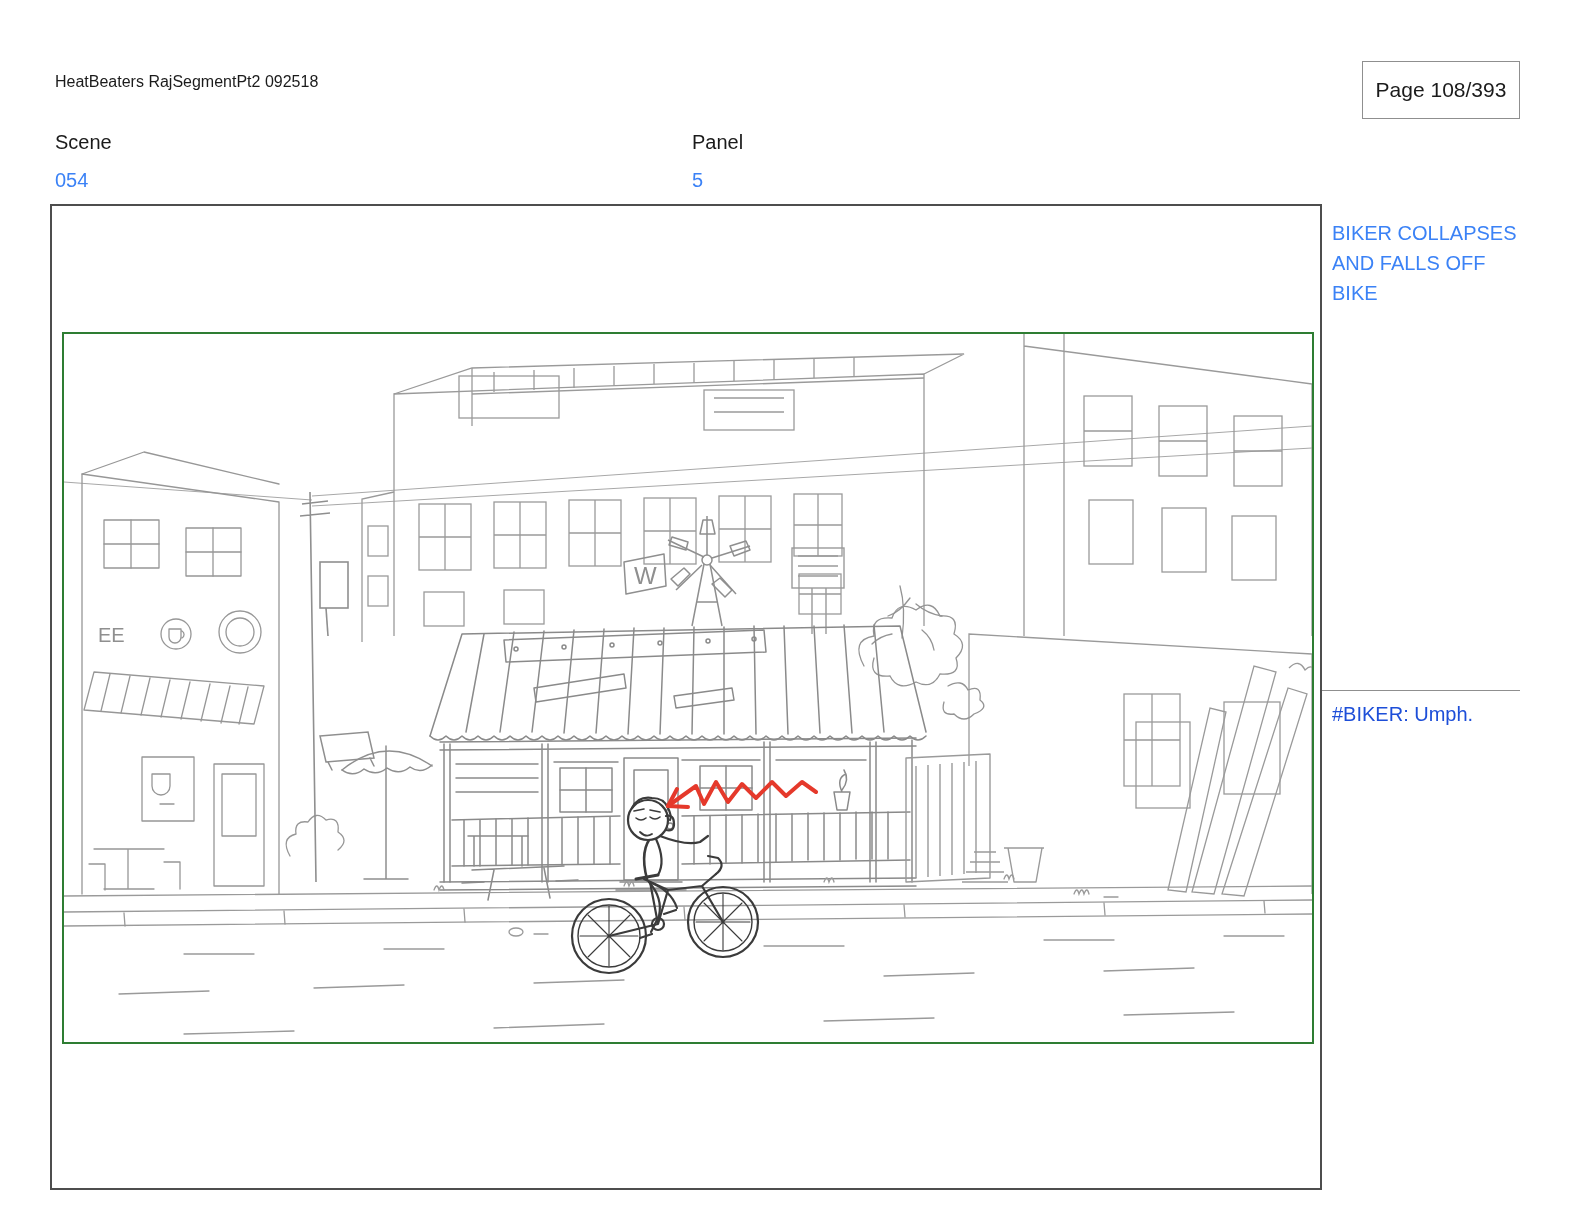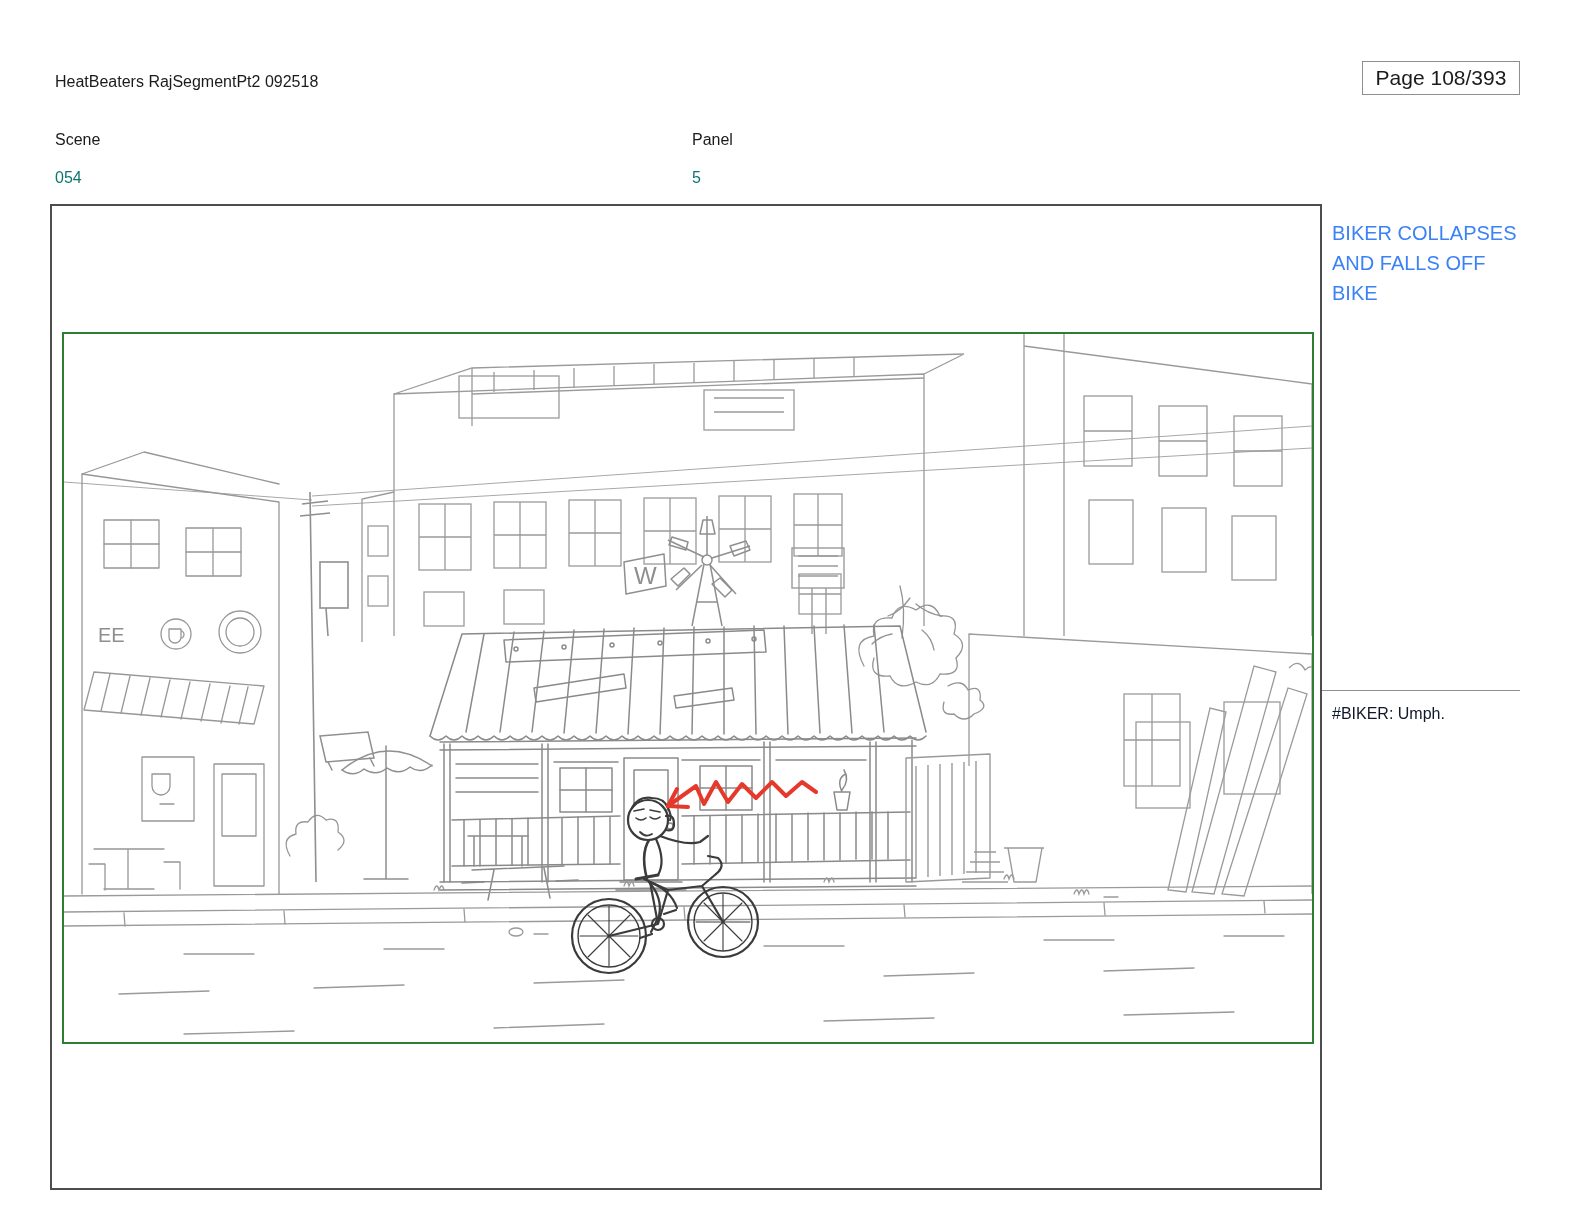--- a/index.html
+++ b/index.html
@@ -4,27 +4,27 @@
 <style>
   html,body{margin:0;padding:0;background:#ffffff;}
   body{
     width:1584px;height:1224px;position:relative;overflow:hidden;
     font-family:"Liberation Sans","DejaVu Sans",sans-serif;color:#1b1b1b;
   }
   .doc-title{
     position:absolute;left:55px;top:68px;font-size:16px;line-height:28px;color:#1b1b1b;
   }
   .page-badge{
-    position:absolute;left:1362px;top:61px;width:158px;height:34px;
+    position:absolute;left:1362px;top:61px;width:158px;height:58px;
     border:1px solid #8f8f8f;box-sizing:border-box;
     display:flex;align-items:center;justify-content:center;
     font-size:21px;color:#1b1b1b;background:#fff;
   }
-  .meta-label{position:absolute;font-size:16px;color:#1b1b1b;}
-  .meta-value{position:absolute;font-size:16px;color:#0f766e;}
+  .meta-label{position:absolute;font-size:20px;color:#1b1b1b;}
+  .meta-value{position:absolute;font-size:20px;color:#3b82f6;}
   .scene-label{left:55px;top:131px;}
   .scene-value{left:55px;top:169px;}
   .panel-label{left:692px;top:131px;}
   .panel-value{left:692px;top:169px;}
   .panel-frame{
     position:absolute;left:50px;top:204px;width:1272px;height:986px;
     border:2px solid #4d4d4d;box-sizing:border-box;background:#fff;
   }
   .art-frame{
     position:absolute;left:10px;top:126px;width:1252px;height:712px;
@@ -35,21 +35,21 @@
   .action-note{
     position:absolute;left:1332px;top:218px;width:190px;
     font-size:20px;line-height:30px;color:#3b82f6;
   }
   .notes-divider{
     position:absolute;left:1322px;top:690px;width:198px;height:0;
     border-top:1px solid #8f8f8f;
   }
   .dialogue-note{
     position:absolute;left:1332px;top:700px;width:220px;
-    font-size:16px;line-height:28px;color:#0f172a;
+    font-size:20px;line-height:28px;color:#1d4ed8;
   }
   svg text{font-family:"Liberation Sans","DejaVu Sans",sans-serif;}
 </style>
 </head>
 <body>
 
 <div class="doc-title">HeatBeaters RajSegmentPt2 092518</div>
 <div class="page-badge">Page 108/393</div>
 
 <div class="meta-label scene-label">Scene</div>

